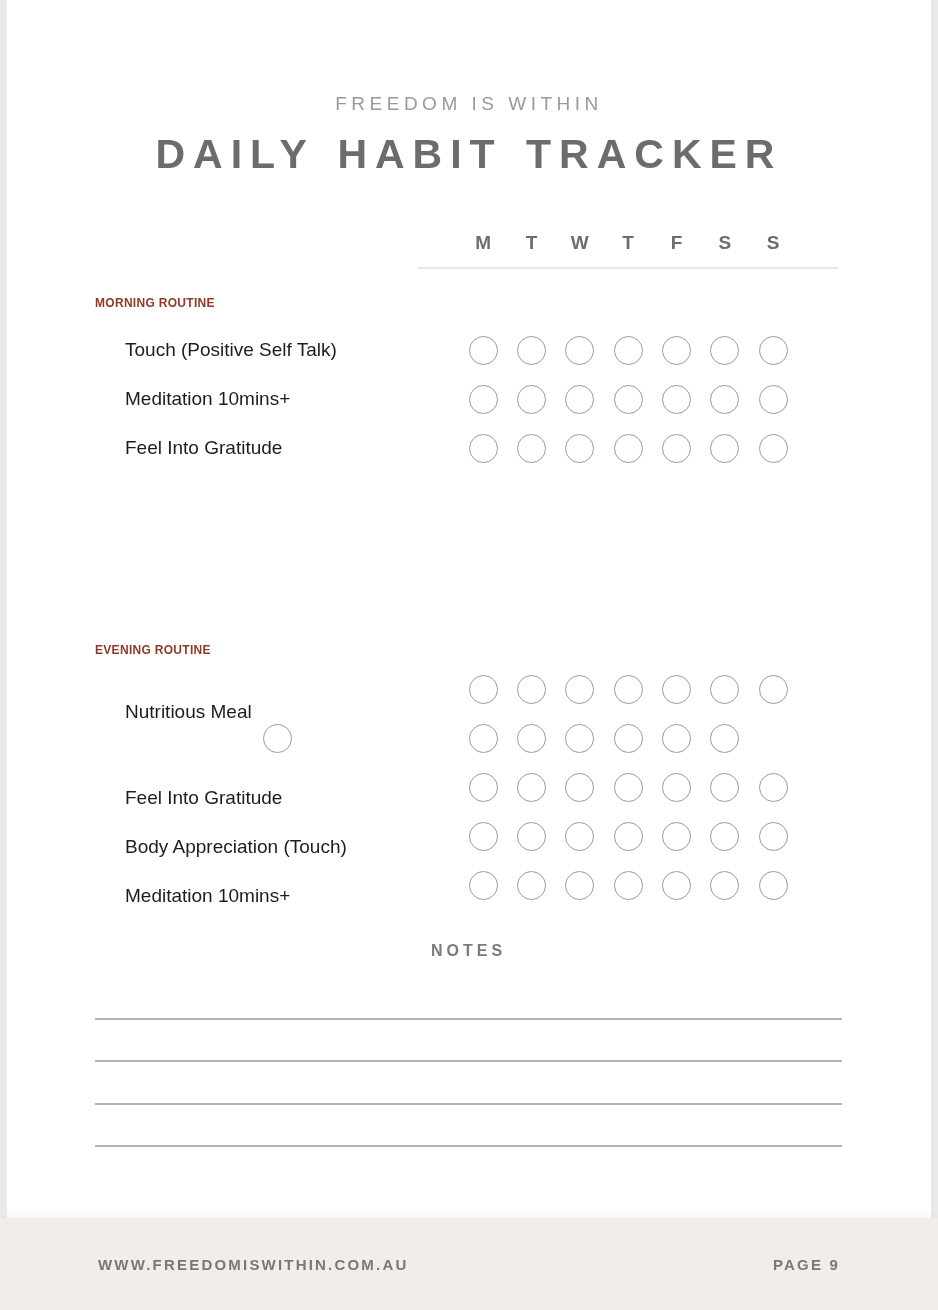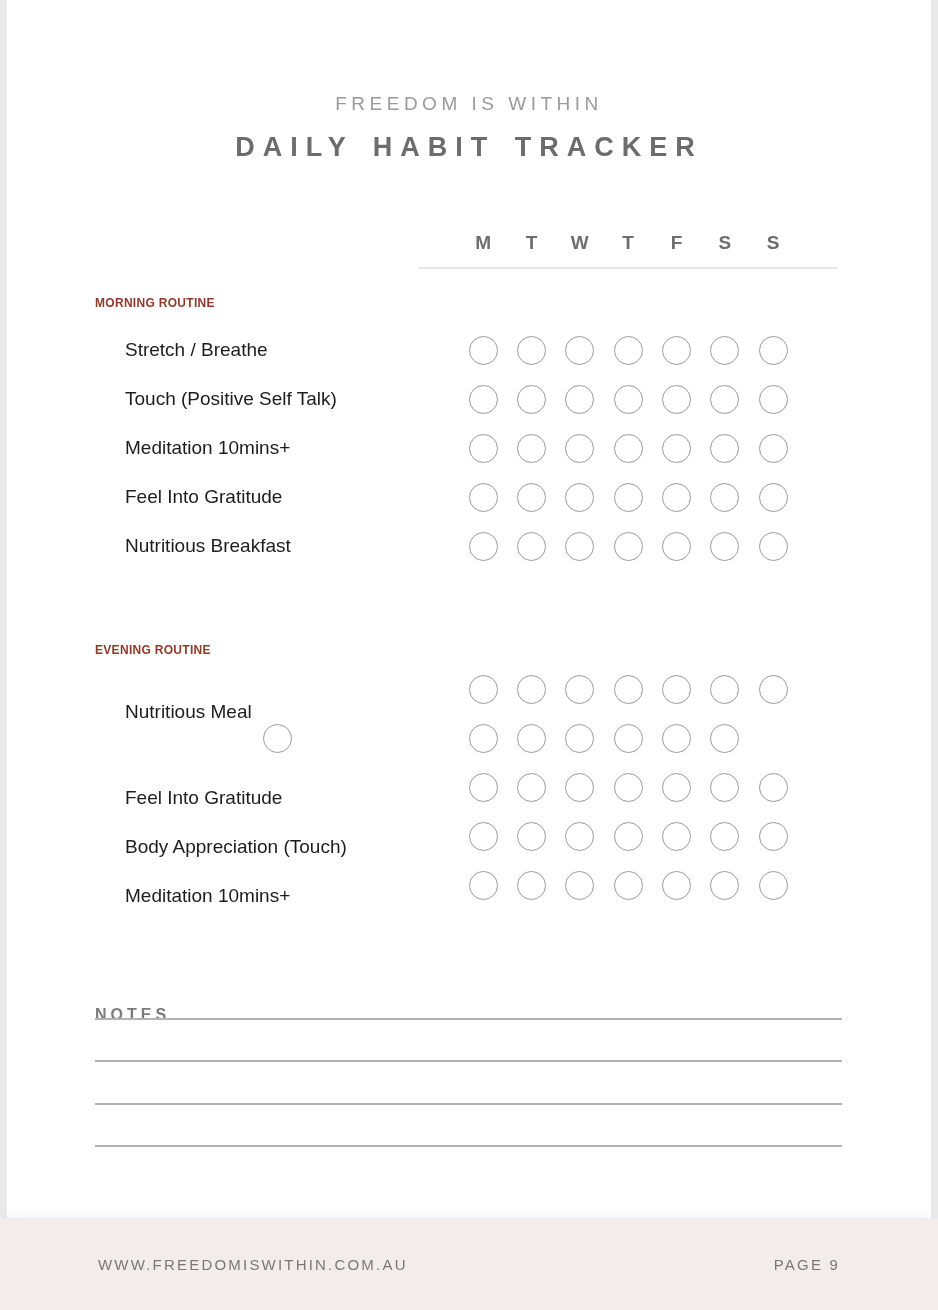--- a/index.html
+++ b/index.html
@@ -10,21 +10,21 @@
   .edge{position:absolute;top:0;bottom:0;width:7px;background:#e9e9e9;}
   .edge-left{left:0;}
   .edge-right{right:0;}
 
   .brand{
     position:absolute;top:93px;left:0;width:100%;text-align:center;
     font-size:19px;letter-spacing:4.5px;color:var(--brand-gray);font-weight:400;
   }
   .title{
     position:absolute;top:134px;left:0;width:100%;margin:0;text-align:center;
-    font-size:27px;font-weight:700;letter-spacing:8px;word-spacing:4px;
+    font-size:41px;font-weight:700;letter-spacing:8px;word-spacing:4px;
     color:var(--title-gray);line-height:1;
   }
 
   .day-header{
     position:absolute;left:459px;top:230px;display:grid;
     grid-template-columns:repeat(7,48.33px);
   }
   .day{
     text-align:center;font-size:19px;font-weight:700;color:var(--day-gray);
     line-height:26px;
@@ -46,35 +46,35 @@
   .label{
     font-size:19px;color:#1d1d1d;padding-left:30px;white-space:nowrap;
   }
   .cell{display:flex;justify-content:center;align-items:center;height:49px;}
   .circle{
     width:29px;height:29px;border:1.5px solid var(--circle-stroke);
     border-radius:50%;background:transparent;box-sizing:border-box;cursor:pointer;
   }
 
   .notes-label{
-    position:absolute;left:95px;top:1006px;width:747px;
+    position:absolute;left:95px;top:942px;width:747px;text-align:center;
     font-size:16px;font-weight:700;letter-spacing:4px;color:#7b7b7b;
   }
   .note-line{
     position:absolute;left:95px;width:747px;height:2px;background:var(--line-gray);
   }
 
   .footer{
     position:absolute;left:0;right:0;top:1218px;height:92px;
     background:var(--footer-bg);display:flex;align-items:center;
     justify-content:space-between;padding:0 98px;box-sizing:border-box;
     box-shadow:0 -8px 12px -6px rgba(0,0,0,0.06);
   }
   .footer span{
-    font-size:15px;font-weight:400;letter-spacing:2.2px;color:var(--footer-text);
+    font-size:15px;font-weight:700;letter-spacing:2.2px;color:var(--footer-text);
   }
 </style>
 </head>
 <body>
 
 <div class="sheet">
   <div class="edge edge-left"></div>
   <div class="edge edge-right"></div>
 
   <div class="brand">FREEDOM IS WITHIN</div>
@@ -88,44 +88,20 @@
       <span class="day">F</span>
       <span class="day">S</span>
       <span class="day">S</span>
     </div>
   <div class="day-underline"></div>
 
   <div id="sections">
       <div class="section-title" style="top: 292px;">MORNING ROUTINE</div>
       <div class="rows" style="top: 325.5px;">
         <div class="row">
-          <div class="label">Stretch / Breathe</div>
-          <div class="cell">
-            <div class="circle"></div>
-          </div>
-          <div class="cell">
-            <div class="circle"></div>
-          </div>
-          <div class="cell">
-            <div class="circle"></div>
-          </div>
-          <div class="cell">
-            <div class="circle"></div>
-          </div>
-          <div class="cell">
-            <div class="circle"></div>
-          </div>
-          <div class="cell">
-            <div class="circle"></div>
-          </div>
-          <div class="cell">
-            <div class="circle"></div>
-          </div>
-        </div>
-        <div class="row">
           <div class="label">Touch (Positive Self Talk)</div>
           <div class="cell">
             <div class="circle"></div>
           </div>
           <div class="cell">
             <div class="circle"></div>
           </div>
           <div class="cell">
             <div class="circle"></div>
           </div>
@@ -161,44 +137,20 @@
           </div>
           <div class="cell">
             <div class="circle"></div>
           </div>
           <div class="cell">
             <div class="circle"></div>
           </div>
         </div>
         <div class="row">
           <div class="label">Feel Into Gratitude</div>
-          <div class="cell">
-            <div class="circle"></div>
-          </div>
-          <div class="cell">
-            <div class="circle"></div>
-          </div>
-          <div class="cell">
-            <div class="circle"></div>
-          </div>
-          <div class="cell">
-            <div class="circle"></div>
-          </div>
-          <div class="cell">
-            <div class="circle"></div>
-          </div>
-          <div class="cell">
-            <div class="circle"></div>
-          </div>
-          <div class="cell">
-            <div class="circle"></div>
-          </div>
-        </div>
-        <div class="row">
-          <div class="label">Nutritious Breakfast</div>
           <div class="cell">
             <div class="circle"></div>
           </div>
           <div class="cell">
             <div class="circle"></div>
           </div>
           <div class="cell">
             <div class="circle"></div>
           </div>
           <div class="cell">

